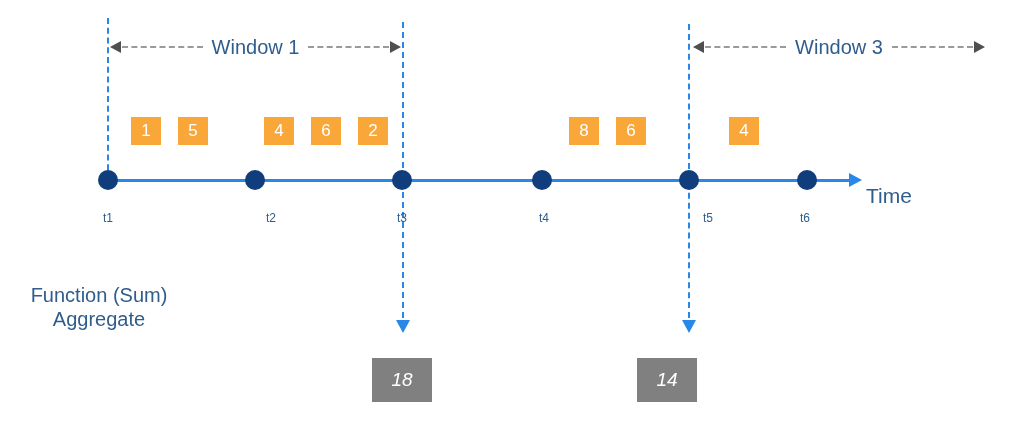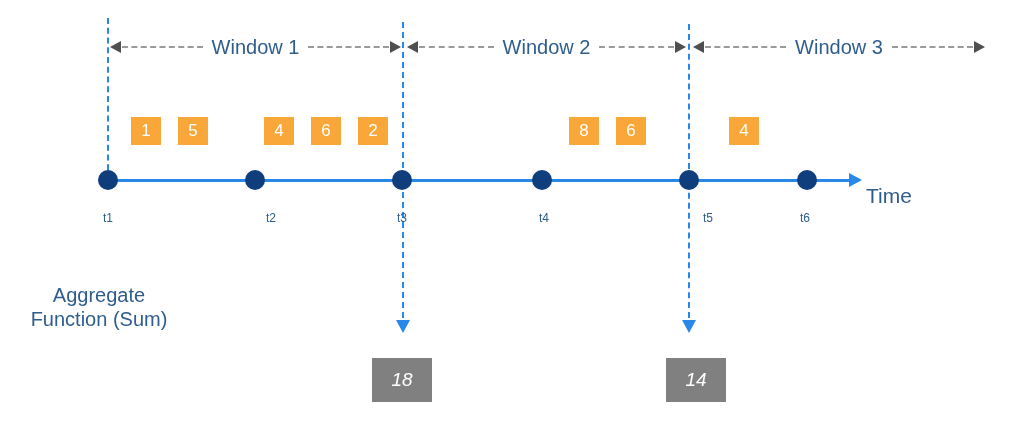--- a/index.html
+++ b/index.html
@@ -92,27 +92,20 @@
   <div class="vline" style="left:402px;top:22px;height:296px;"></div>
   <div class="vline" style="left:688px;top:24px;height:294px;"></div>
 
   <div class="window-band" style="left:110px;width:291px;">
     <div class="tri tri-left"></div>
     <div class="band-dash"></div>
     <div class="band-label">Window 1</div>
     <div class="band-dash"></div>
     <div class="tri tri-right"></div>
   </div>
-  <div class="window-band" style="left:407px;width:279px;">
-    <div class="tri tri-left"></div>
-    <div class="band-dash"></div>
-    <div class="band-label">Window 2</div>
-    <div class="band-dash"></div>
-    <div class="tri tri-right"></div>
-  </div>
   <div class="window-band" style="left:693px;width:292px;">
     <div class="tri tri-left"></div>
     <div class="band-dash"></div>
     <div class="band-label">Window 3</div>
     <div class="band-dash"></div>
     <div class="tri tri-right"></div>
   </div>
 
   <div class="event" style="left:131px;">1</div>
   <div class="event" style="left:178px;">5</div>
@@ -138,20 +131,20 @@
   <div class="tick" style="left:249px;">t2</div>
   <div class="tick" style="left:380px;">t3</div>
   <div class="tick" style="left:522px;">t4</div>
   <div class="tick" style="left:686px;">t5</div>
   <div class="tick" style="left:783px;">t6</div>
 
   <div class="down-arrow" style="left:396px;"></div>
   <div class="down-arrow" style="left:682px;"></div>
 
   <div class="output-box" style="left:372px;">18</div>
-  <div class="output-box" style="left:666px;">14</div>
+  <div class="output-box" style="left:637px;">14</div>
 
   <div class="aggregate-label">
+    <div>Function (Sum)</div>
     <div>Aggregate</div>
-    <div>Function (Sum)</div>
   </div>
 
 </div>
 
 </body></html>

